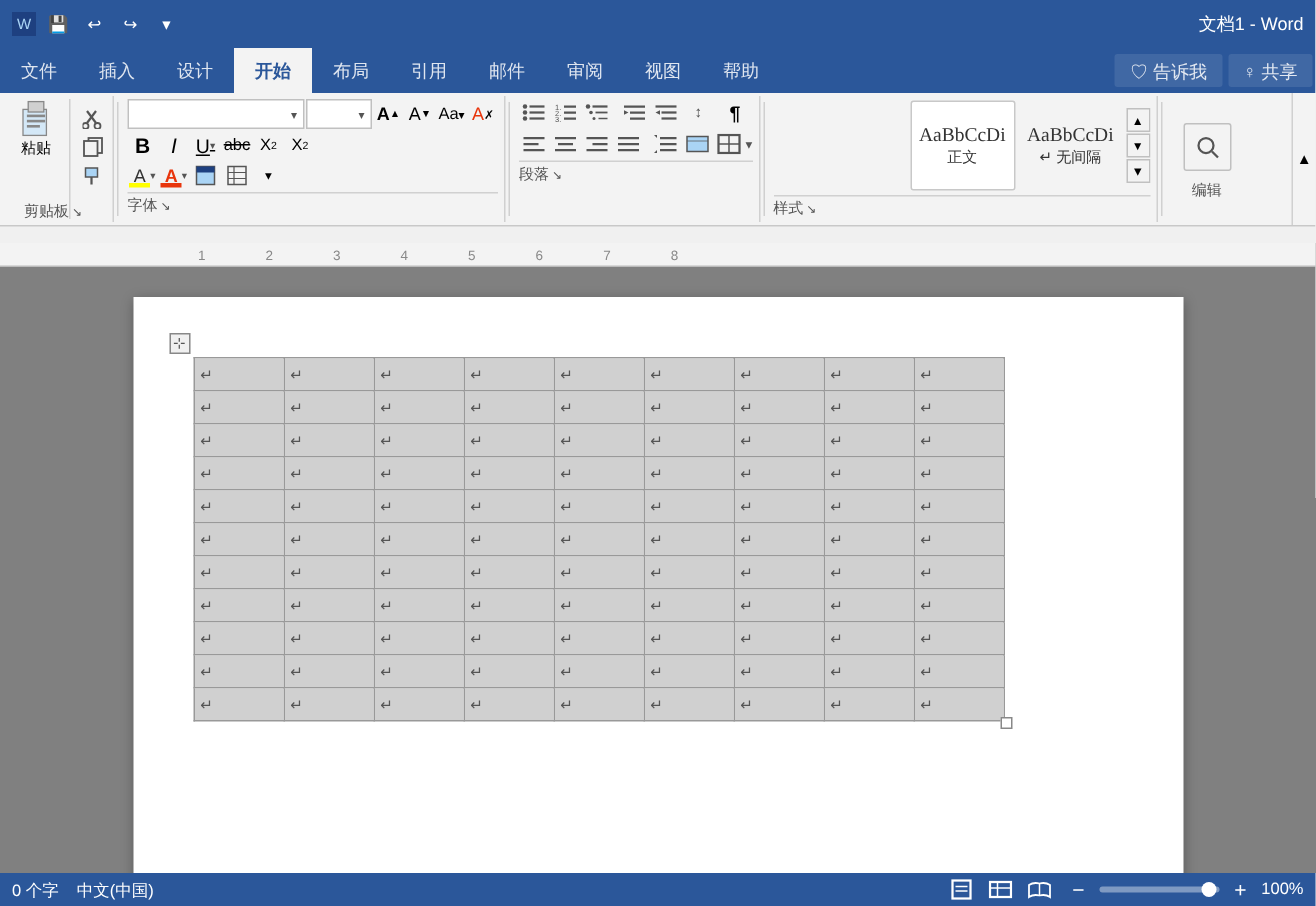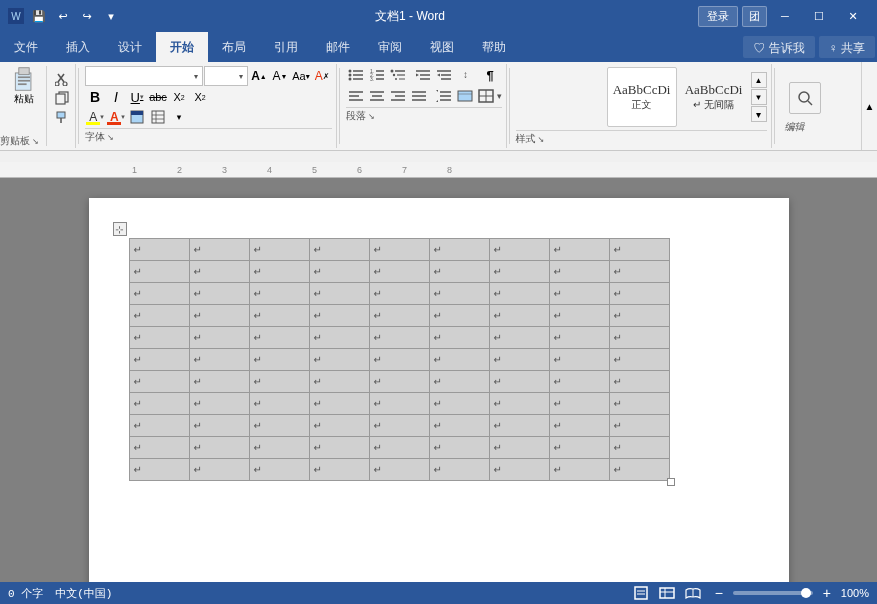--- a/index.html
+++ b/index.html
@@ -59,21 +59,21 @@
       right: 0;
       height: 22px;
       background: #2b579a;
       display: flex;
       align-items: center;
       padding: 0 8px;
       color: white;
       font-size: 11px;
       justify-content: space-between;
     }
-    .status-left { display: flex; align-items: center; gap: 12px; font-family: Liberation Mono, monospace; }
+    .status-left { display: flex; align-items: center; gap: 12px; }
     .status-right { display: flex; align-items: center; gap: 6px; }
     .zoom-slider { width: 80px; height: 4px; background: rgba(255,255,255,0.4); border-radius: 2px; position: relative; cursor: pointer; }
     .zoom-thumb { width: 10px; height: 10px; background: white; border-radius: 50%; position: absolute; top: -3px; right: 2px; }
     .view-btn { width: 20px; height: 18px; display: flex; align-items: center; justify-content: center; cursor: pointer; color: white; font-size: 11px; }
 
     
     .doc-area {
       background: #808080;
       overflow: auto;
       position: absolute;
@@ -127,29 +127,20 @@
     <div class="title-icon">W</div>
     <div class="quick-access">
       <div class="quick-btn">💾</div>
       <div class="quick-btn">↩</div>
       <div class="quick-btn">↪</div>
       <div class="quick-btn">▾</div>
     </div>
   </div>
   <div class="title-center-wrap">
     <span class="title-text">文档1 - Word</span>
-  </div>
-  <div class="title-bar-right">
-    <div class="login-area">
-      <div class="login-btn">登录</div>
-      <div class="expand-btn">团</div>
-    </div>
-    <div class="win-btn">─</div>
-    <div class="win-btn">☐</div>
-    <div class="win-btn close">✕</div>
   </div>
 </div>
 
 <div class="ribbon">
   <div class="ribbon-tabs">
     <div class="ribbon-tab">文件</div>
     <div class="ribbon-tab">插入</div>
     <div class="ribbon-tab">设计</div>
     <div class="ribbon-tab active">开始</div>
     <div class="ribbon-tab">布局</div>
@@ -197,21 +188,21 @@
           <svg width="14" height="14" viewBox="0 0 14 14">
             <rect x="2" y="2" width="8" height="6" fill="#aad4f5" stroke="#555" stroke-width="1"></rect>
             <line x1="6" y1="8" x2="6" y2="13" stroke="#555" stroke-width="1.5"></line>
           </svg>
         </div>
       </div>
       <div style="position:absolute; bottom:0; left:0;">
       </div>
     </div>
 
-    <div style="position:absolute; bottom:2px; left:0; font-size:10px; color:#555; display:flex; align-items:center; gap:2px;">
+    <div style="position:absolute; bottom:2px; left:16px; font-size:10px; color:#555; display:flex; align-items:center; gap:2px;">
       <span>剪贴板</span>
       <span style="font-size:8px;">↘</span>
     </div>
 
     <div class="group-divider"></div>
 
     <div style="display:flex; flex-direction:column; padding:2px 4px; border-right:1px solid #d0d0d0; position:relative;">
       <div class="font-group-inner">
         <div class="row1">
           <div class="font-selector" style="width:118px; position:relative;">
@@ -420,21 +411,21 @@
         </div>
       </div>
       <div style="font-size:10px; color:#555; border-top:1px solid #d0d0d0; margin-top:2px; padding-top:1px; display:flex; align-items:center; gap:2px;">
         <span>样式</span>
         <span style="font-size:8px;">↘</span>
       </div>
     </div>
 
     <div class="group-divider"></div>
 
-    <div style="display:flex; flex-direction:column; padding:2px 8px; position:relative; align-items:flex-start; justify-content:center;font-style:italic;">
+    <div style="display:flex; flex-direction:column; padding:2px 8px; position:relative; align-items:center; justify-content:center;">
       <div class="search-box" style="width:32px; height:32px; border:1px solid #c0c0c0; border-radius:2px; display:flex; align-items:center; justify-content:center; cursor:pointer; background:#f3f3f3;">
         <svg width="16" height="16" viewBox="0 0 16 16">
           <circle cx="7" cy="7" r="5" fill="none" stroke="#555" stroke-width="1.5"></circle>
           <line x1="11" y1="11" x2="15" y2="15" stroke="#555" stroke-width="1.5"></line>
         </svg>
       </div>
       <div style="font-size:10px; color:#555; margin-top:2px;">编辑</div>
     </div>
 
     <div class="collapse-arrow" style="position:absolute; right:0; top:0; width:16px; height:100%; display:flex; align-items:center; justify-content:center; background:#f3f3f3; border-left:1px solid #d0d0d0; cursor:pointer; font-size:10px;">▲</div>

